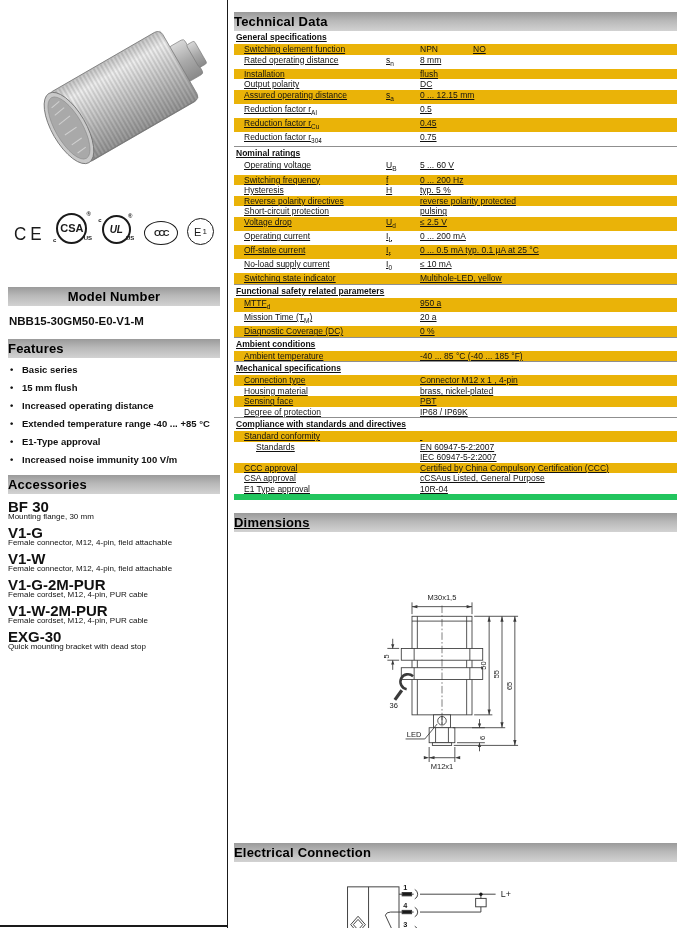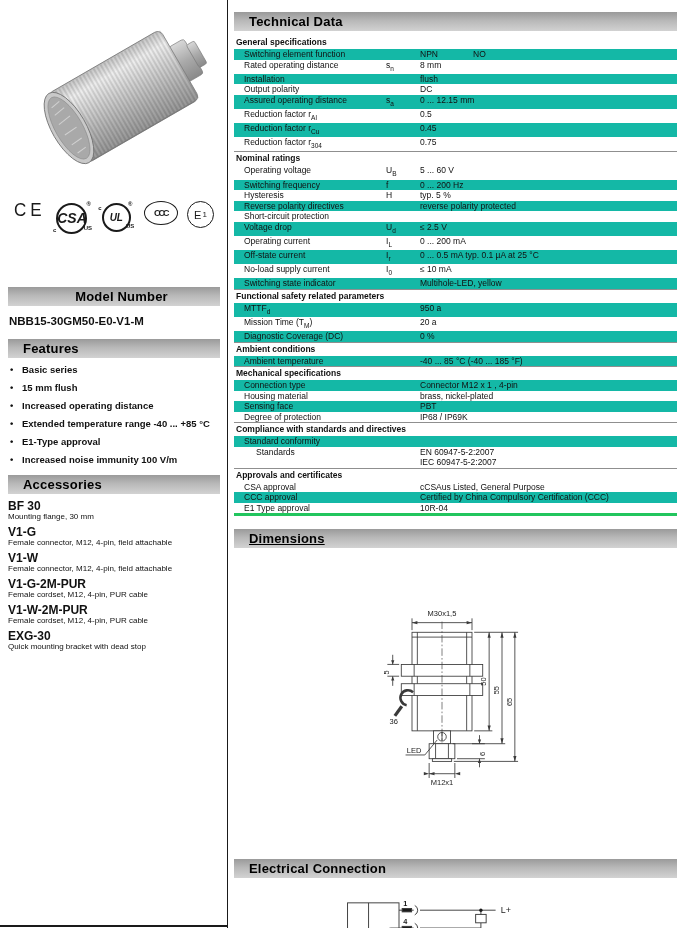--- a/index.html
+++ b/index.html
@@ -5,53 +5,53 @@
   html,body{margin:0;padding:0;}
   body{
     width:685px;height:928px;position:relative;background:#fff;
     font-family:"Liberation Sans", sans-serif;color:#111;overflow:hidden;
   }
   .divider{position:absolute;left:227px;top:0;width:1px;height:928px;background:#1a1a1a;}
   .bottom-line{position:absolute;left:0;top:925px;width:227px;height:2px;background:#1a1a1a;}
 
   
   .bar{
-    height:19px;line-height:19px;padding-left:15px;box-sizing:border-box;
+    height:19px;line-height:19px;padding-left:0;box-sizing:border-box;
     background:linear-gradient(180deg,#9a9a9a 0%,#b8b8b8 45%,#d2d2d2 100%);
     font-weight:bold;font-size:13px;color:#000;letter-spacing:.2px;
   }
 
   
   .col-left{position:absolute;left:8px;top:10px;width:212px;}
   .photo-box{width:212px;height:183px;}
-  .logos{height:44px;margin-top:8px;display:flex;align-items:flex-start;justify-content:space-between;padding:0 6px;}
+  .logos{height:44px;margin-top:8px;display:flex;align-items:flex-end;justify-content:space-between;padding:0 6px;}
   .logo{display:flex;align-items:center;justify-content:center;position:relative;color:#1a1a1a;}
   .logo .circ{border:2px solid #1a1a1a;border-radius:50%;display:flex;align-items:center;justify-content:center;font-weight:bold;}
   .ce-mark{font-size:17px;letter-spacing:4px;font-weight:normal;transform:scaleY(1.05);}
   .tiny{font-size:6px;font-weight:bold;position:absolute;}
   .model-text{font-size:11.5px;font-weight:bold;margin:9px 0 0 1px;}
   .features-list{margin-top:6px;}
   .feature{display:flex;font-size:9.5px;font-weight:bold;margin-bottom:7px;line-height:11px;}
   .feature .blt{width:14px;flex:0 0 14px;padding-left:2px;box-sizing:border-box;}
   .feature .ftxt{width:190px;}
   .acc-list{margin-top:7px;}
   .acc-item{margin-bottom:5px;}
-  .acc-name{font-size:12px;font-weight:bold;line-height:11px;}
+  .acc-name{font-size:15px;font-weight:bold;line-height:11px;}
   .acc-desc{font-size:8px;line-height:10px;}
   .mt-model{margin-top:42px;text-align:center;}
   .mt-feat{margin-top:12px;}
   .mt-acc{margin-top:10px;}
 
   
   .col-right{position:absolute;left:234px;top:12px;width:443px;}
-  .tech-table{margin-top:5px;border-bottom:3px solid #22c55e;}
+  .tech-table{border-bottom:6px solid #22c55e;text-decoration:underline;}
   .sec-heading{font-weight:bold;font-size:8.5px;line-height:13px;border-top:1px solid #8f8f8f;padding-left:2px;}
   .sec:first-child .sec-heading{border-top:none;}
   .trow{display:flex;align-items:flex-start;font-size:8.5px;line-height:10.5px;}
-  .trow.shaded{background:#14b8a6;}
+  .trow.shaded{background:#eab308;}
   .c-label{flex:0 0 152px;padding-left:10px;box-sizing:border-box;}
   .c-label.ind2{padding-left:22px;}
   .c-sym{flex:0 0 34px;}
   .c-val{flex:1;}
   .c-val .v1{display:inline-block;min-width:53px;}
   sub{font-size:6.5px;}
   .dims-canvas{position:relative;height:309px;}
   .dims-canvas svg{position:absolute;left:148px;top:52px;}
   .ec-canvas{position:relative;height:90px;}
   .ec-canvas svg{position:absolute;left:102px;top:12px;}
@@ -105,21 +105,21 @@
         </g>
       </g>
     </svg>
   </div>
 
   <div class="logos">
     <span class="logo">
       <span class="ce-mark">CE</span>
     </span>
     <span class="logo" style="width:34px;height:34px;">
-      <span class="circ" style="width:27px;height:27px;font-size:14px;font-style:italic;">CSA</span>
+      <span class="circ" style="width:27px;height:27px;font-size:11px;">CSA</span>
       <span class="tiny" style="left:-2px;bottom:2px;">c</span>
       <span class="tiny" style="right:-3px;bottom:4px;">US</span>
       <span class="tiny" style="right:-2px;top:0;">®</span>
     </span>
     <span class="logo" style="width:36px;height:32px;">
       <span class="circ" style="width:25px;height:25px;font-size:10px;font-style:italic;">UL</span>
       <span class="tiny" style="left:0;top:4px;">c</span>
       <span class="tiny" style="right:0;bottom:4px;">US</span>
       <span class="tiny" style="right:2px;top:0;">®</span>
     </span>
@@ -259,20 +259,21 @@
           <div class="c-val">typ. 5 %</div>
         </div>
         <div class="trow shaded">
           <div class="c-label">Reverse polarity directives</div>
           <div class="c-sym"></div>
           <div class="c-val">reverse polarity protected</div>
         </div>
         <div class="trow">
           <div class="c-label">Short-circuit protection</div>
           <div class="c-sym"></div>
+          <div class="c-val">pulsing</div>
         </div>
         <div class="trow shaded">
           <div class="c-label">Voltage drop</div>
           <div class="c-sym">U<sub>d</sub></div>
           <div class="c-val">≤ 2.5 V</div>
         </div>
         <div class="trow">
           <div class="c-label">Operating current</div>
           <div class="c-sym">I<sub>L</sub></div>
           <div class="c-val">0 ... 200 mA</div>
@@ -352,30 +353,29 @@
         <div class="trow">
           <div class="c-label ind2">Standards</div>
           <div class="c-sym"></div>
           <div class="c-val">
             <div>EN 60947-5-2:2007</div>
             <div>IEC 60947-5-2:2007</div>
           </div>
         </div>
       </div>
       <div class="sec">
-        <div class="sec-heading">Approvals and certificates</div>
+        <div class="trow shaded">
+          <div class="c-label">CCC approval</div>
+          <div class="c-sym"></div>
+          <div class="c-val">Certified by China Compulsory Certification (CCC)</div>
+        </div>
         <div class="trow">
           <div class="c-label">CSA approval</div>
           <div class="c-sym"></div>
           <div class="c-val">cCSAus Listed, General Purpose</div>
-        </div>
-        <div class="trow shaded">
-          <div class="c-label">CCC approval</div>
-          <div class="c-sym"></div>
-          <div class="c-val">Certified by China Compulsory Certification (CCC)</div>
         </div>
         <div class="trow">
           <div class="c-label">E1 Type approval</div>
           <div class="c-sym"></div>
           <div class="c-val">10R-04</div>
         </div>
       </div>
     </div>
 
   <div class="bar mt-dims">Dimensions</div>

